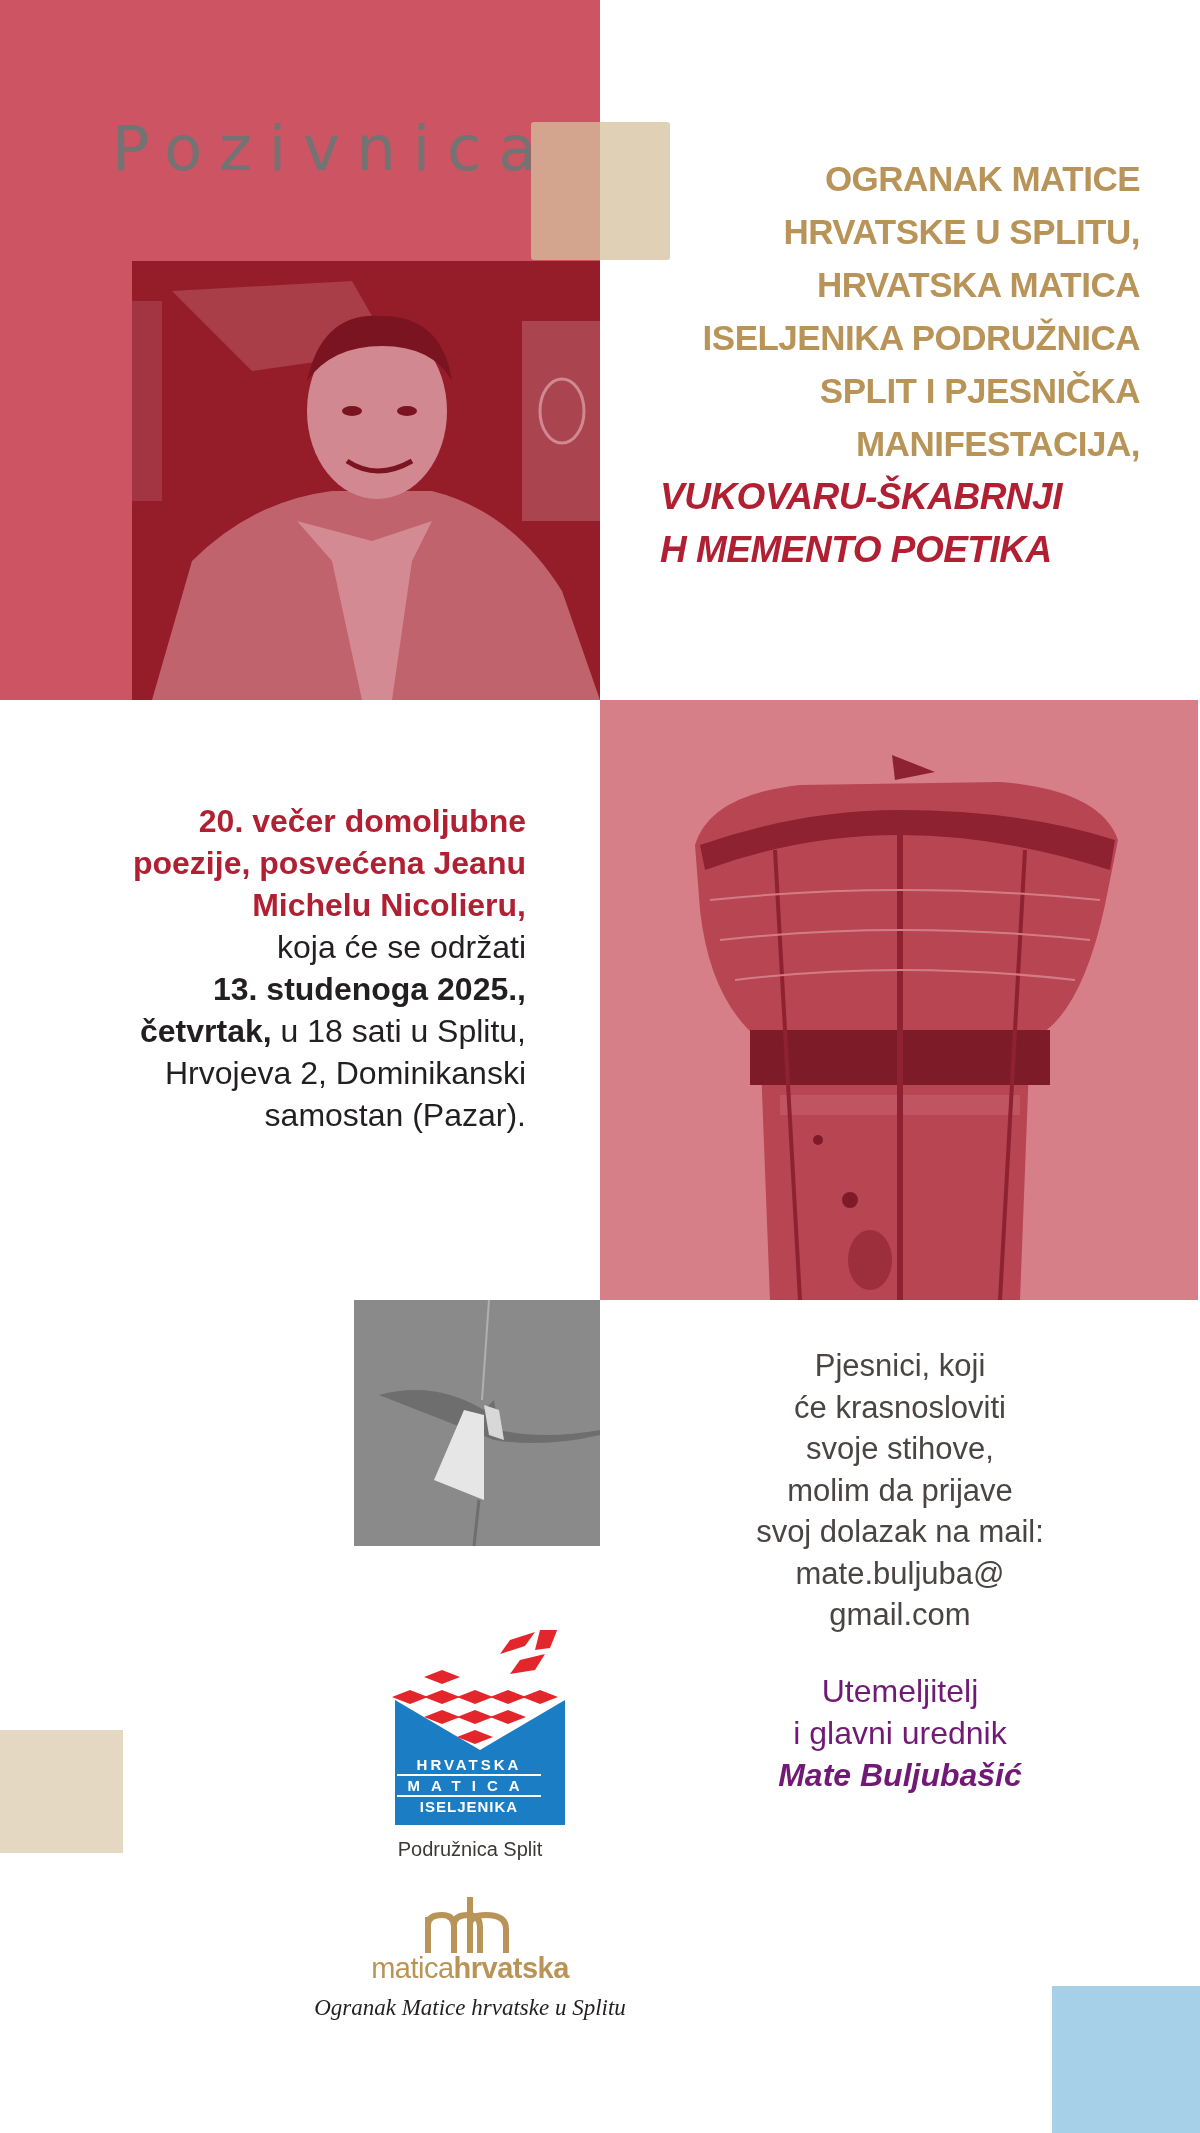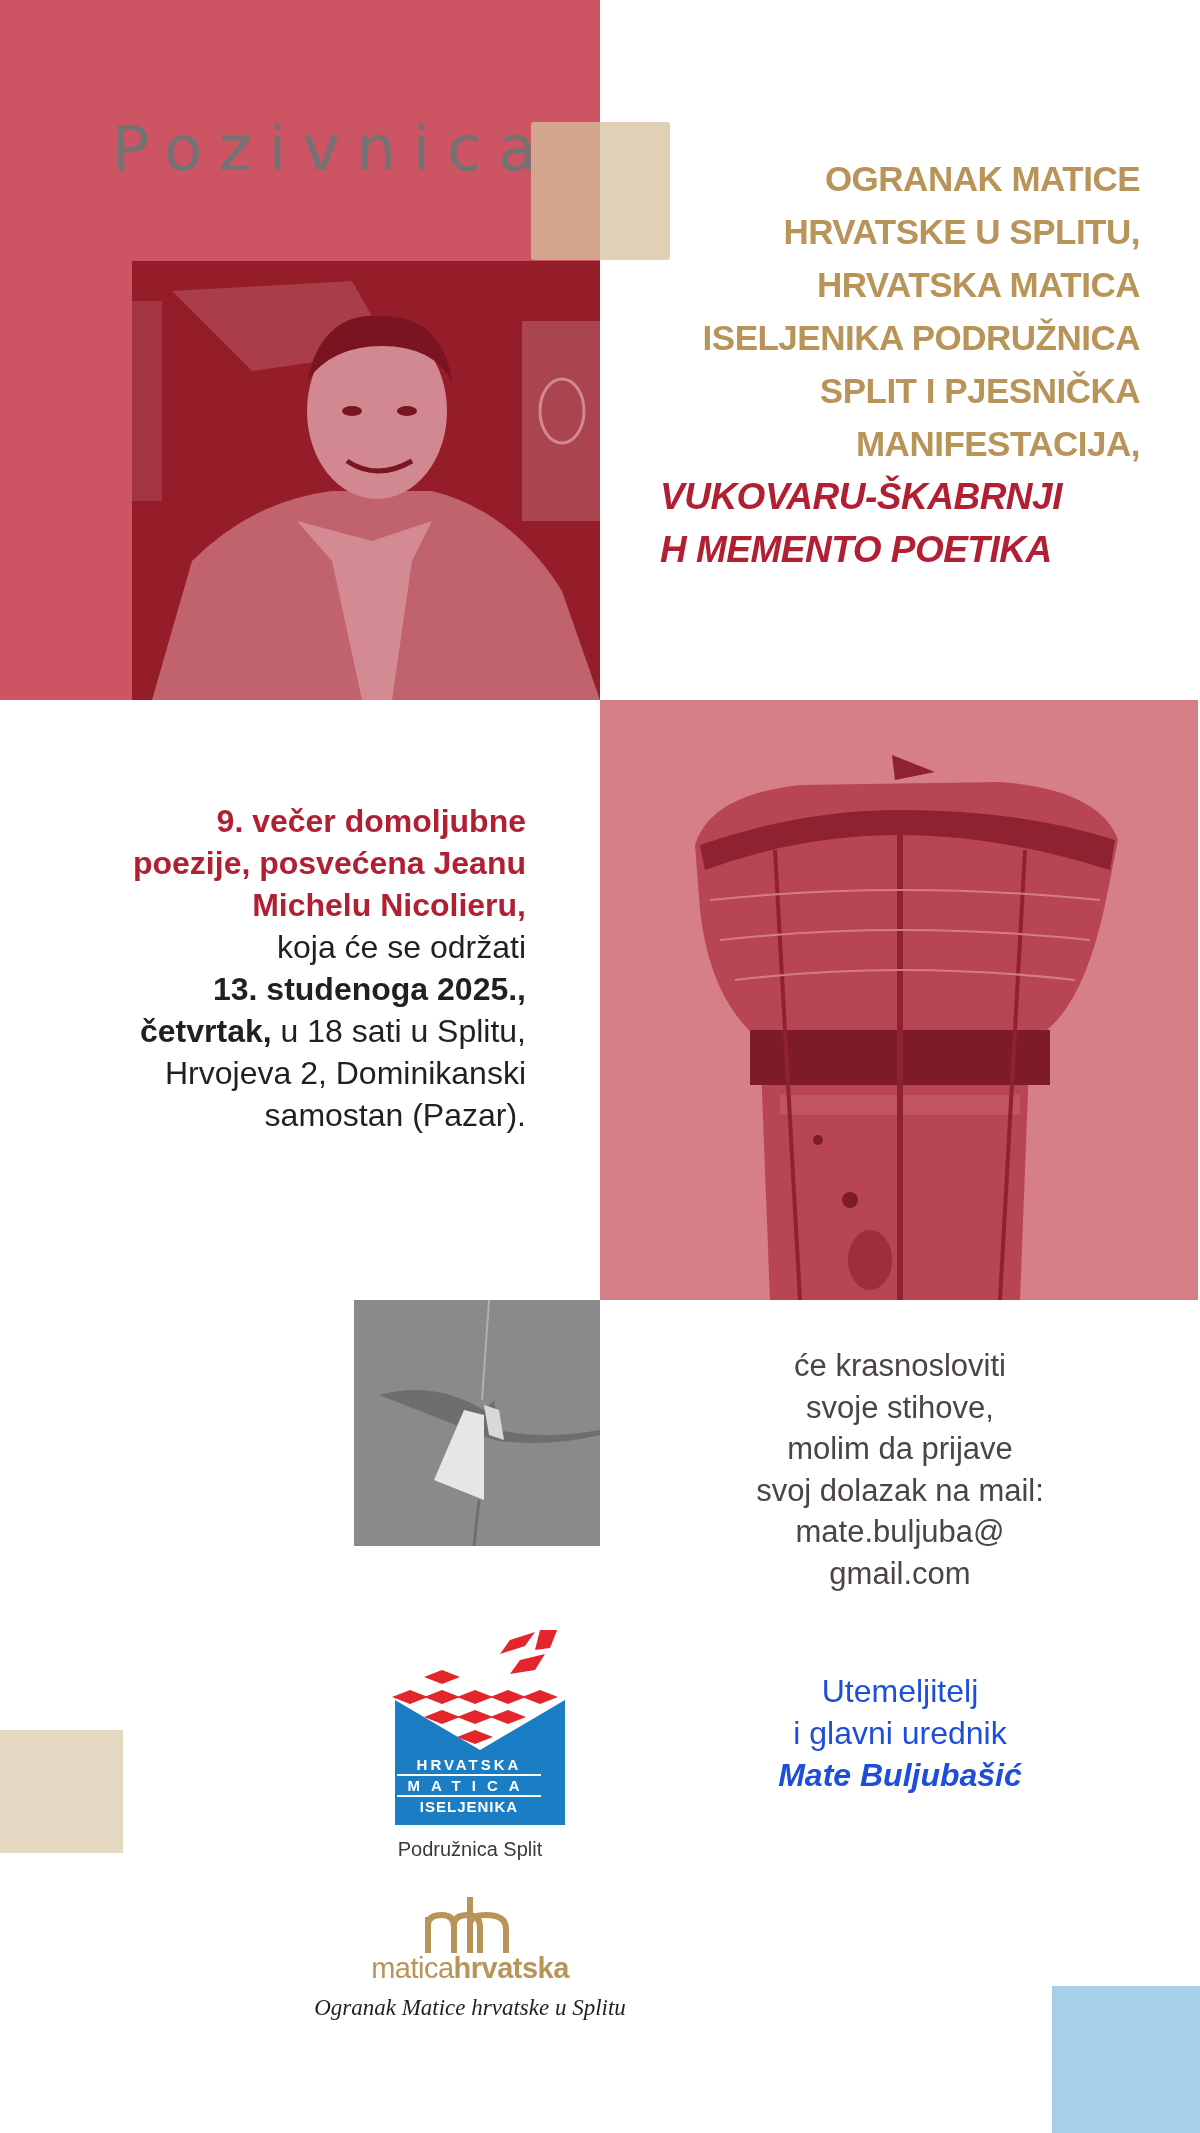--- a/index.html
+++ b/index.html
@@ -63,21 +63,21 @@
     #gray-image svg { display: block; width: 100%; height: 100%; }
 
     
     #poets-note {
       left: 700px; top: 1345px; width: 400px; text-align: center;
       font-family: "Liberation Sans", sans-serif; font-size: 31px; line-height: 41.5px; color: #4a4443;
     }
     #poets-note .line { display: block; }
     #founder {
       left: 700px; top: 1670px; width: 400px; text-align: center;
-      font-family: "Liberation Sans", sans-serif; font-size: 32px; line-height: 42px; color: #1d4ed8;
+      font-family: "Liberation Sans", sans-serif; font-size: 32px; line-height: 42px; color: #701a75;
     }
     #founder .line { display: block; }
     #founder .name { font-style: italic; font-weight: bold; display: block; }
 
     
     #beige-square { left: 0; top: 1730px; width: 123px; height: 123px; background: #e5d8c2; }
     #blue-square { left: 1052px; top: 1986px; width: 148px; height: 147px; background: #a6d0e8; }
 
     
     #hmi-logo { left: 390px; top: 1630px; width: 180px; height: 205px; }
@@ -139,21 +139,21 @@
   <span class="line">ISELJENIKA PODRUŽNICA</span>
   <span class="line">SPLIT I PJESNIČKA</span>
   <span class="line">MANIFESTACIJA,</span>
 </div>
 <div id="event-name" class="abs">
   <span class="line">VUKOVARU-ŠKABRNJI</span>
   <span class="line">H MEMENTO POETIKA</span>
 </div>
 
 <div id="details" class="abs">
-  <span class="red">9. večer domoljubne</span>
+  <span class="red">20. večer domoljubne</span>
   <span class="red">poezije, posvećena Jeanu</span>
   <span class="red">Michelu Nicolieru,</span>
   <span class="thin">koja će se održati</span>
   <span class="blk bold">13. studenoga  2025.,</span>
   <span class="blk"><span class="bold">četvrtak,</span><span> u 18 sati u Splitu,</span></span>
   <span class="blk">Hrvojeva 2, Dominikanski</span>
   <span class="blk">samostan (Pazar).</span>
 </div>
 
 <div id="tower-block" class="abs">
@@ -181,20 +181,21 @@
     <rect width="246" height="246" fill="#8a8a8a"></rect>
     <path d="M25 95 Q80 80 130 110 L140 100 L145 130 Q190 140 246 130 L246 135 Q190 148 140 140 Z" fill="#6e6e6e"></path>
     <path d="M110 110 L130 115 L130 200 L80 180 Z" fill="#e6e6e6"></path>
     <path d="M130 105 L145 110 L150 140 L135 135 Z" fill="#d8d8d8"></path>
     <line x1="135" y1="0" x2="128" y2="100" stroke="#b0b0b0" stroke-width="2"></line>
     <line x1="125" y1="200" x2="120" y2="246" stroke="#6e6e6e" stroke-width="3"></line>
   </svg>
 </div>
 
 <div id="poets-note" class="abs">
+  <span class="line">Pjesnici, koji</span>
   <span class="line">će krasnosloviti</span>
   <span class="line">svoje stihove,</span>
   <span class="line">molim da prijave</span>
   <span class="line">svoj dolazak na mail:</span>
   <span class="line">mate.buljuba@</span>
   <span class="line">gmail.com</span>
 </div>
 
 <div id="founder" class="abs">
   <span class="line">Utemeljitelj</span>

